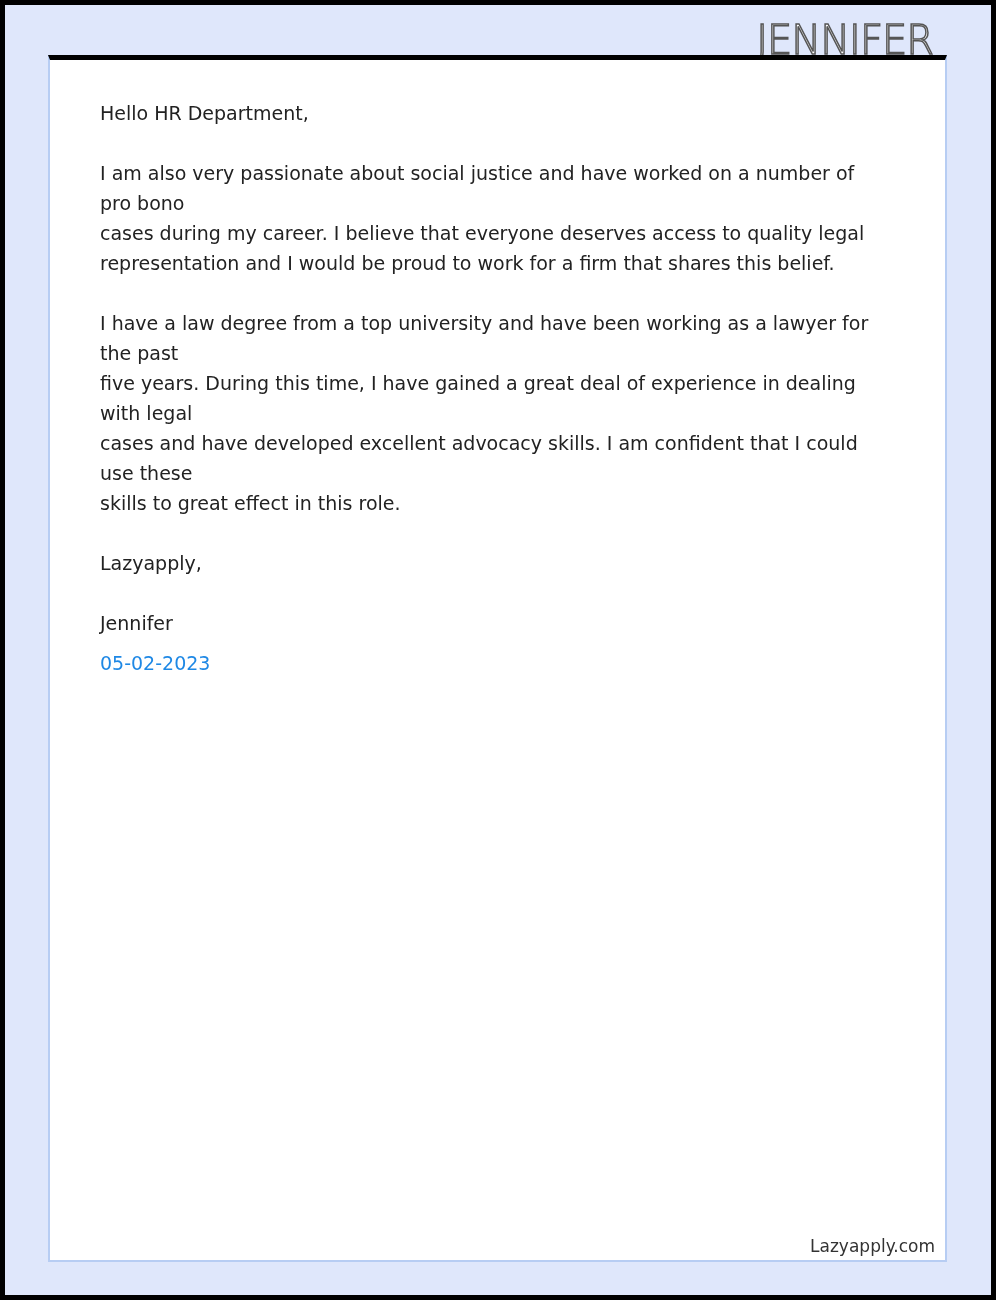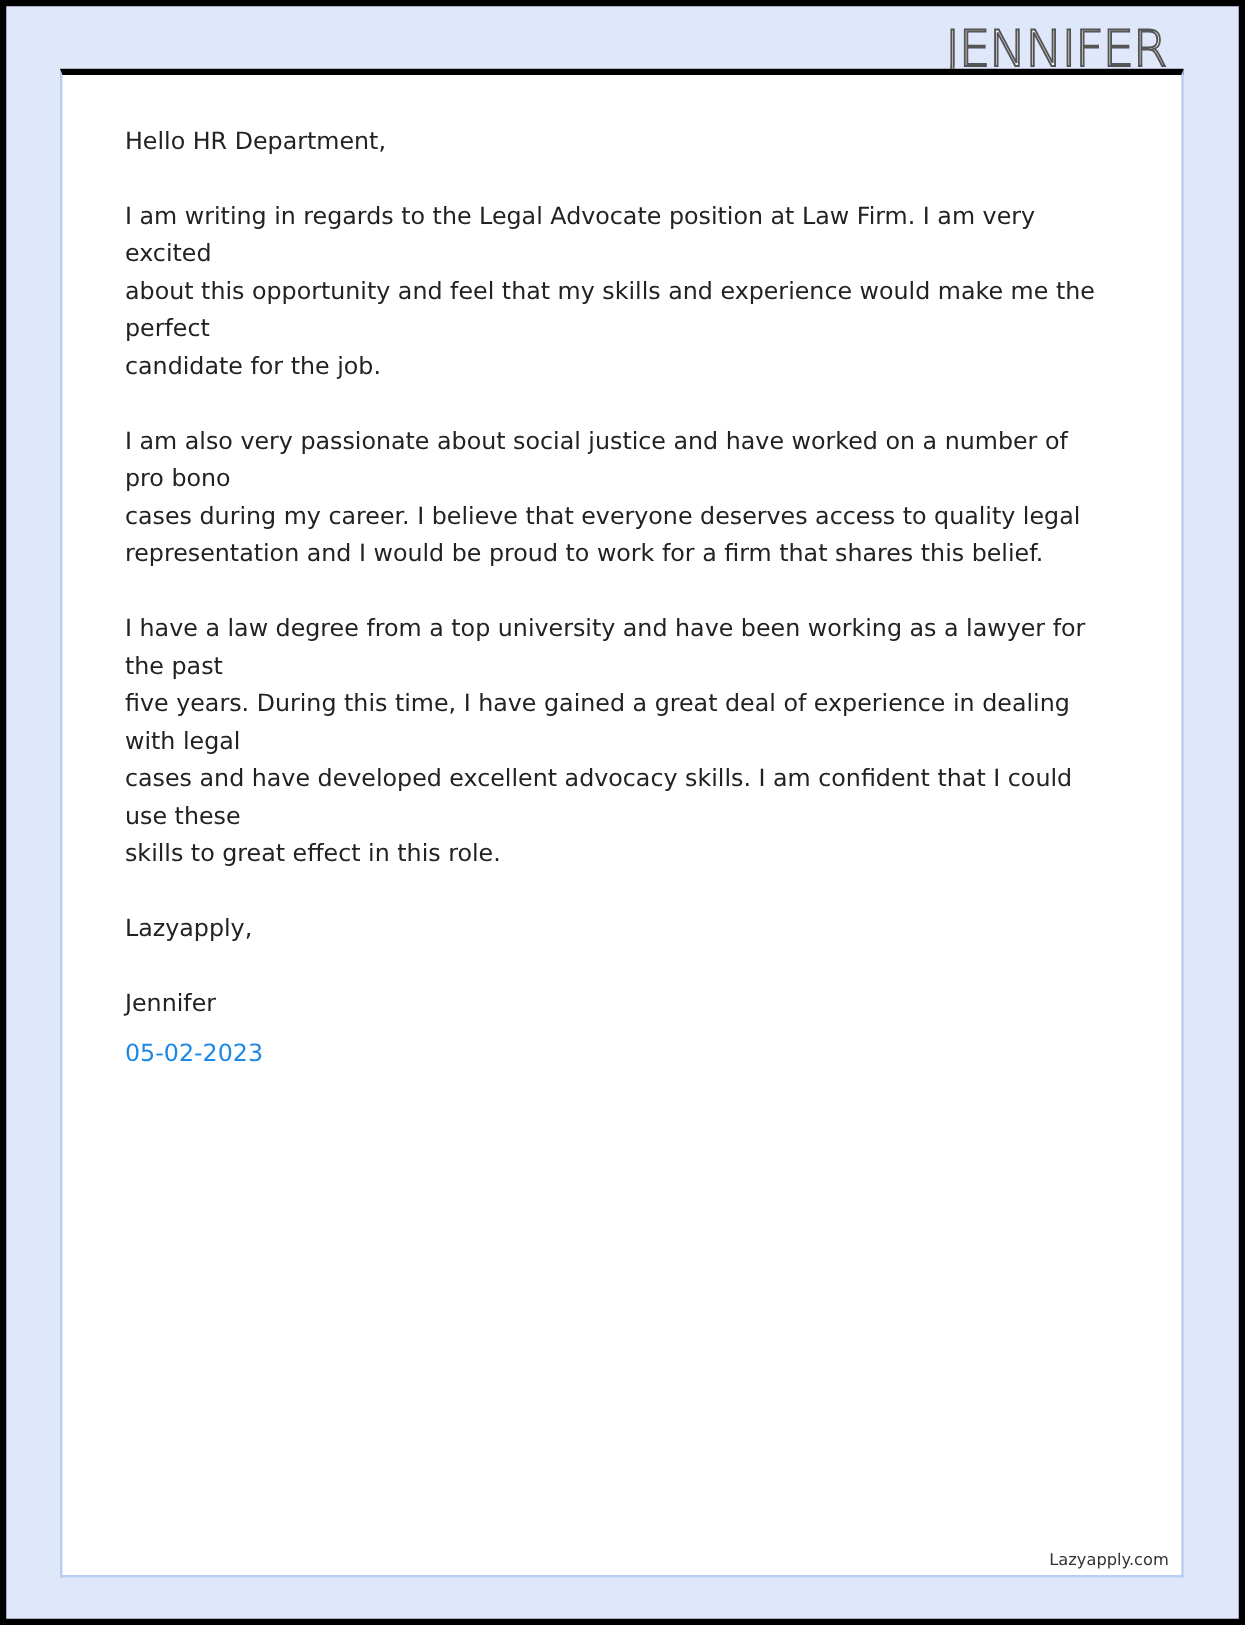--- a/index.html
+++ b/index.html
@@ -23,34 +23,31 @@
     border-left: 2px solid #b7cdf3; border-right: 2px solid #b7cdf3; border-bottom: 2px solid #b7cdf3;
   }
   .letter {
     position: absolute; left: 50px; top: 38px; width: 800px;
     font-size: 19px; line-height: 30px; color: #222;
   }
   .letter p { margin: 0 16px 30px 0; white-space: pre-line; }
   .date { color: #1e88e5; margin-top: -20px !important; }
   .footer {
     position: absolute; right: 10px; bottom: 4px;
-    font-size: 13px; color: #333;
+    font-size: 17px; color: #333;
   }
 </style>
 </head>
 <body>
 
 <div class="brand">JENNIFER</div>
 
 <div class="page">
   <div class="letter">
     <p>Hello HR Department,</p>
-    <p>I am writing in regards to the Legal Advocate position at Law Firm. I am very excited
-about this opportunity and feel that my skills and experience would make me the perfect
-candidate for the job.</p>
     <p>I am also very passionate about social justice and have worked on a number of pro bono
 cases during my career. I believe that everyone deserves access to quality legal
 representation and I would be proud to work for a firm that shares this belief.</p>
     <p>I have a law degree from a top university and have been working as a lawyer for the past
 five years. During this time, I have gained a great deal of experience in dealing with legal
 cases and have developed excellent advocacy skills. I am confident that I could use these
 skills to great effect in this role.</p>
     <p>Lazyapply,</p>
     <p>Jennifer</p>
     <p class="date">05-02-2023</p>

